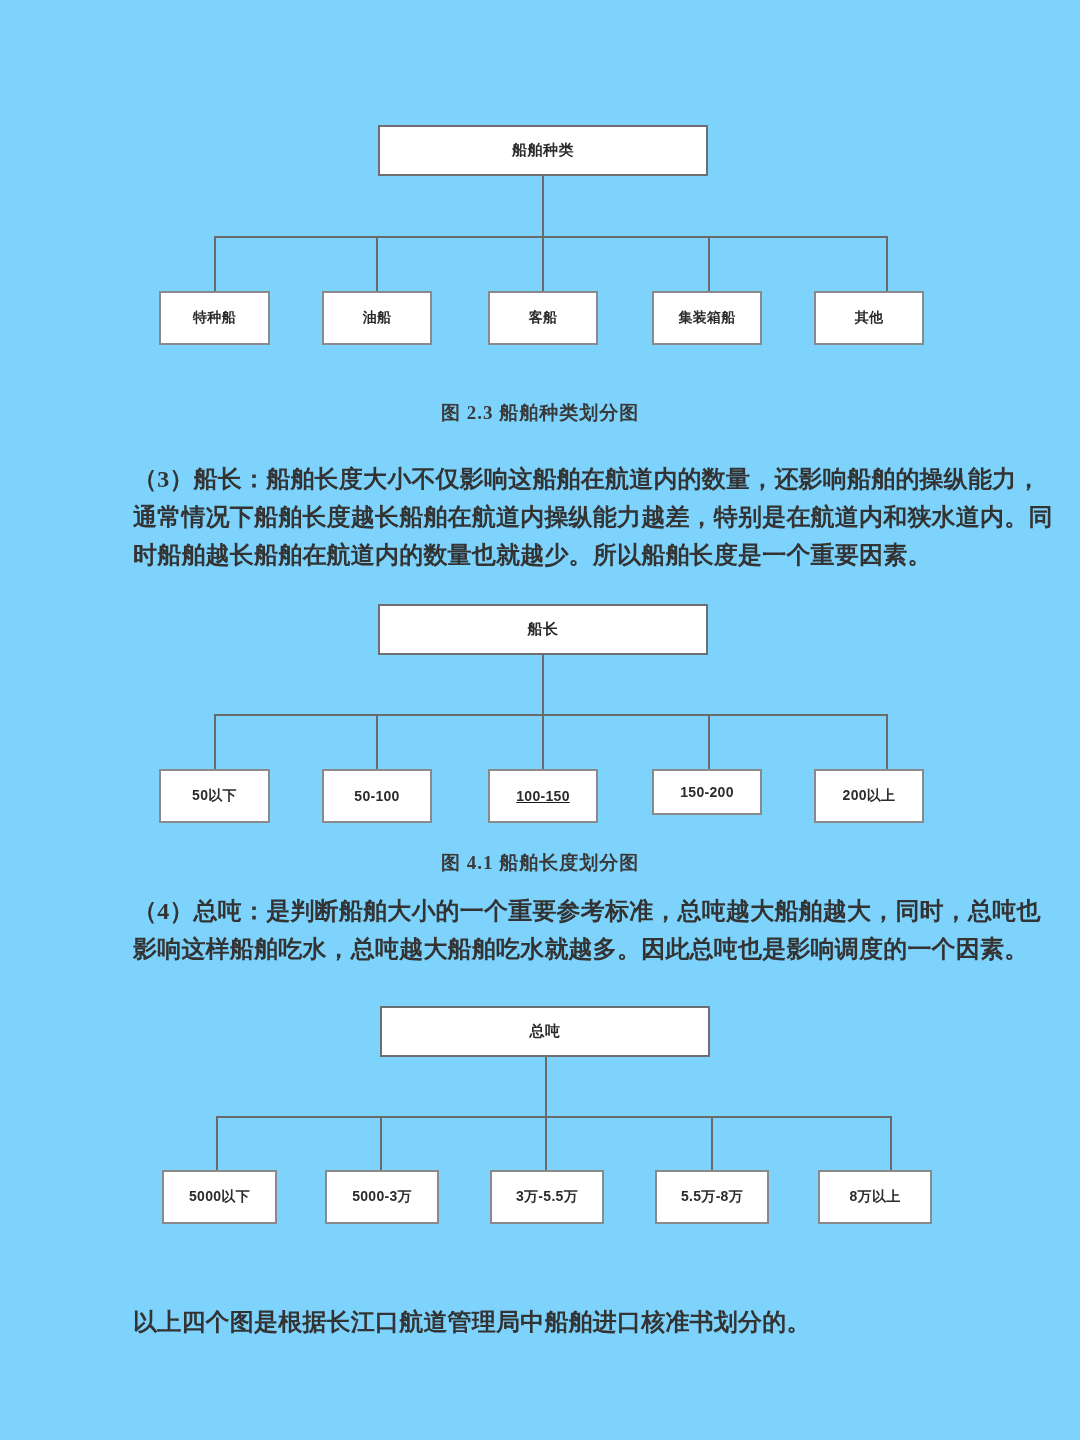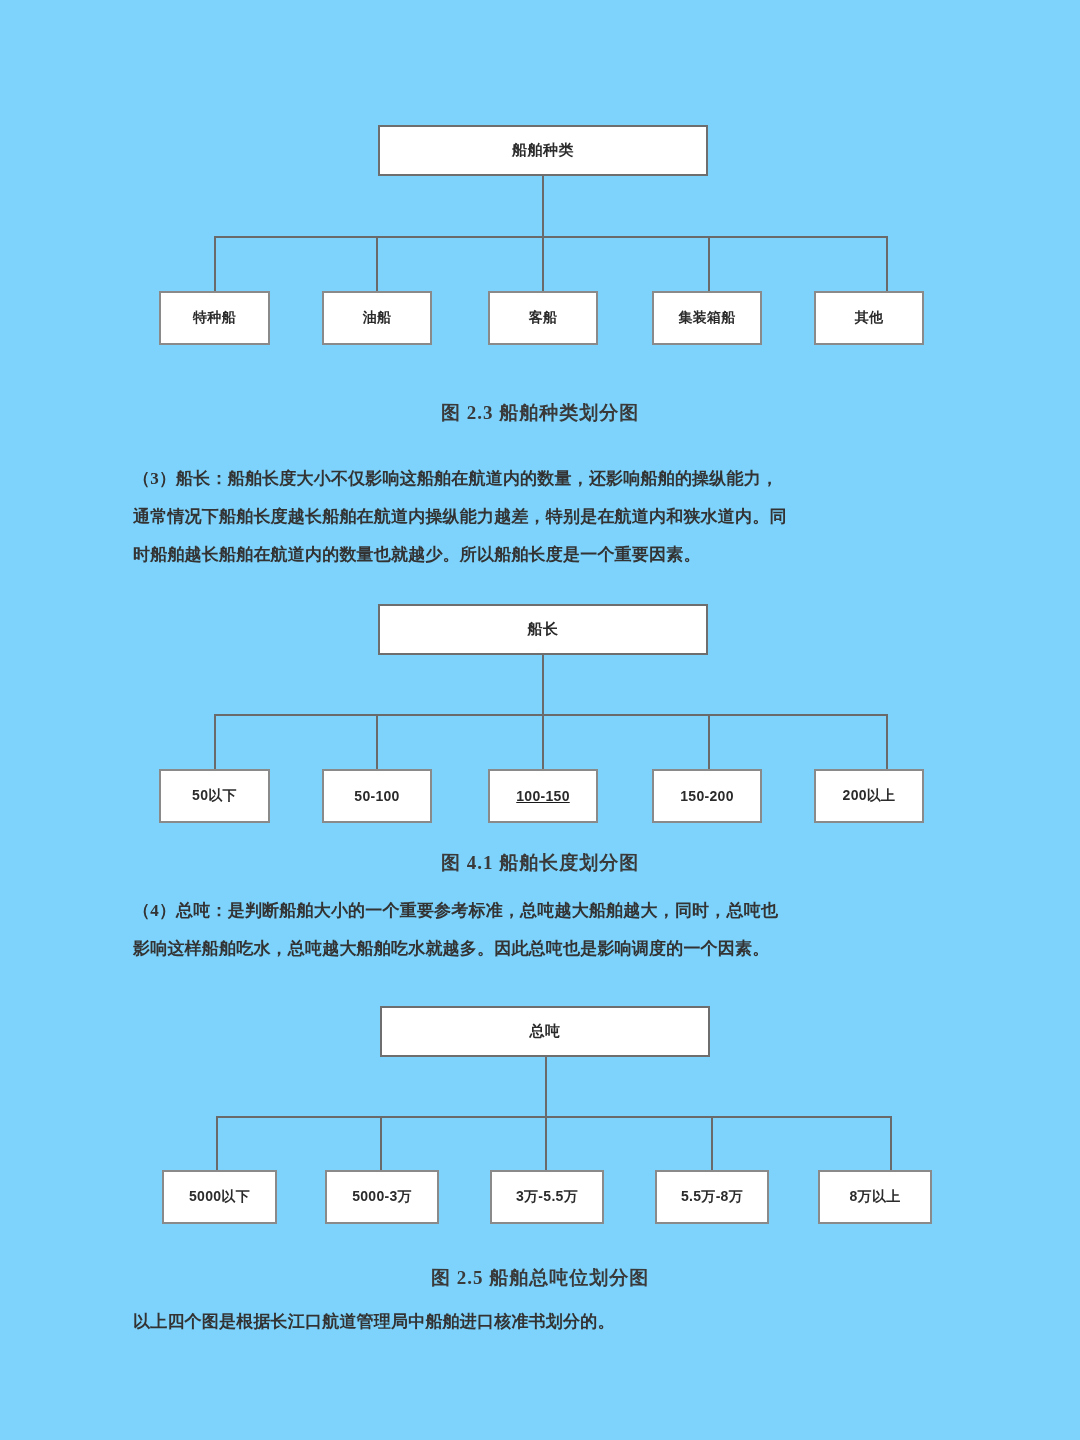--- a/index.html
+++ b/index.html
@@ -77,21 +77,21 @@
     font-size: 19px;
     font-weight: bold;
     color: #3a3a3a;
     letter-spacing: 1px;
   }
   .para {
     position: absolute;
     left: 133px;
     width: 816px;
     font-family: "Liberation Serif", "DejaVu Serif", serif;
-    font-size: 17px;
+    font-size: 24px;
     font-weight: bold;
     line-height: 38px;
     color: #333333;
     text-align: justify;
     letter-spacing: 0.2px;
   }
   .para .pline { display: block; white-space: nowrap; }
   .para .pline.justified {
     display: flex;
     justify-content: space-between;
@@ -162,21 +162,21 @@
 
     <div class="leaf" style="left:159px;top:769px;width:111px;height:54px;">
       <span class="node-label">50以下</span>
     </div>
     <div class="leaf" style="left:322px;top:769px;width:110px;height:54px;">
       <span class="node-label">50-100</span>
     </div>
     <div class="leaf" style="left:488px;top:769px;width:110px;height:54px;text-decoration:underline;">
       <span class="node-label">100-150</span>
     </div>
-    <div class="leaf" style="left:652px;top:769px;width:110px;height:54px;">
+    <div class="leaf" style="left:652px;top:769px;width:110px;height:46px;">
       <span class="node-label">150-200</span>
     </div>
     <div class="leaf" style="left:814px;top:769px;width:110px;height:54px;">
       <span class="node-label">200以上</span>
     </div>
   </div>
 
   <div class="caption" style="top:850px;">图 4.1  船舶长度划分图</div>
 
   <div class="para" style="top:892px;">
@@ -212,19 +212,18 @@
       <span class="node-label">3万-5.5万</span>
     </div>
     <div class="leaf" style="left:655px;top:1170px;width:114px;height:54px;">
       <span class="node-label">5.5万-8万</span>
     </div>
     <div class="leaf" style="left:818px;top:1170px;width:114px;height:54px;">
       <span class="node-label">8万以上</span>
     </div>
   </div>
 
-  <div class="caption" style="top:1265px;">图 2.5  船舶总吨位划分图</div>
 
   <div class="para" style="top:1303px;">
     <span class="pline">以上四个图是根据长江口航道管理局中船舶进口核准书划分的。</span>
   </div>
 
 </div>
 
 </body></html>

